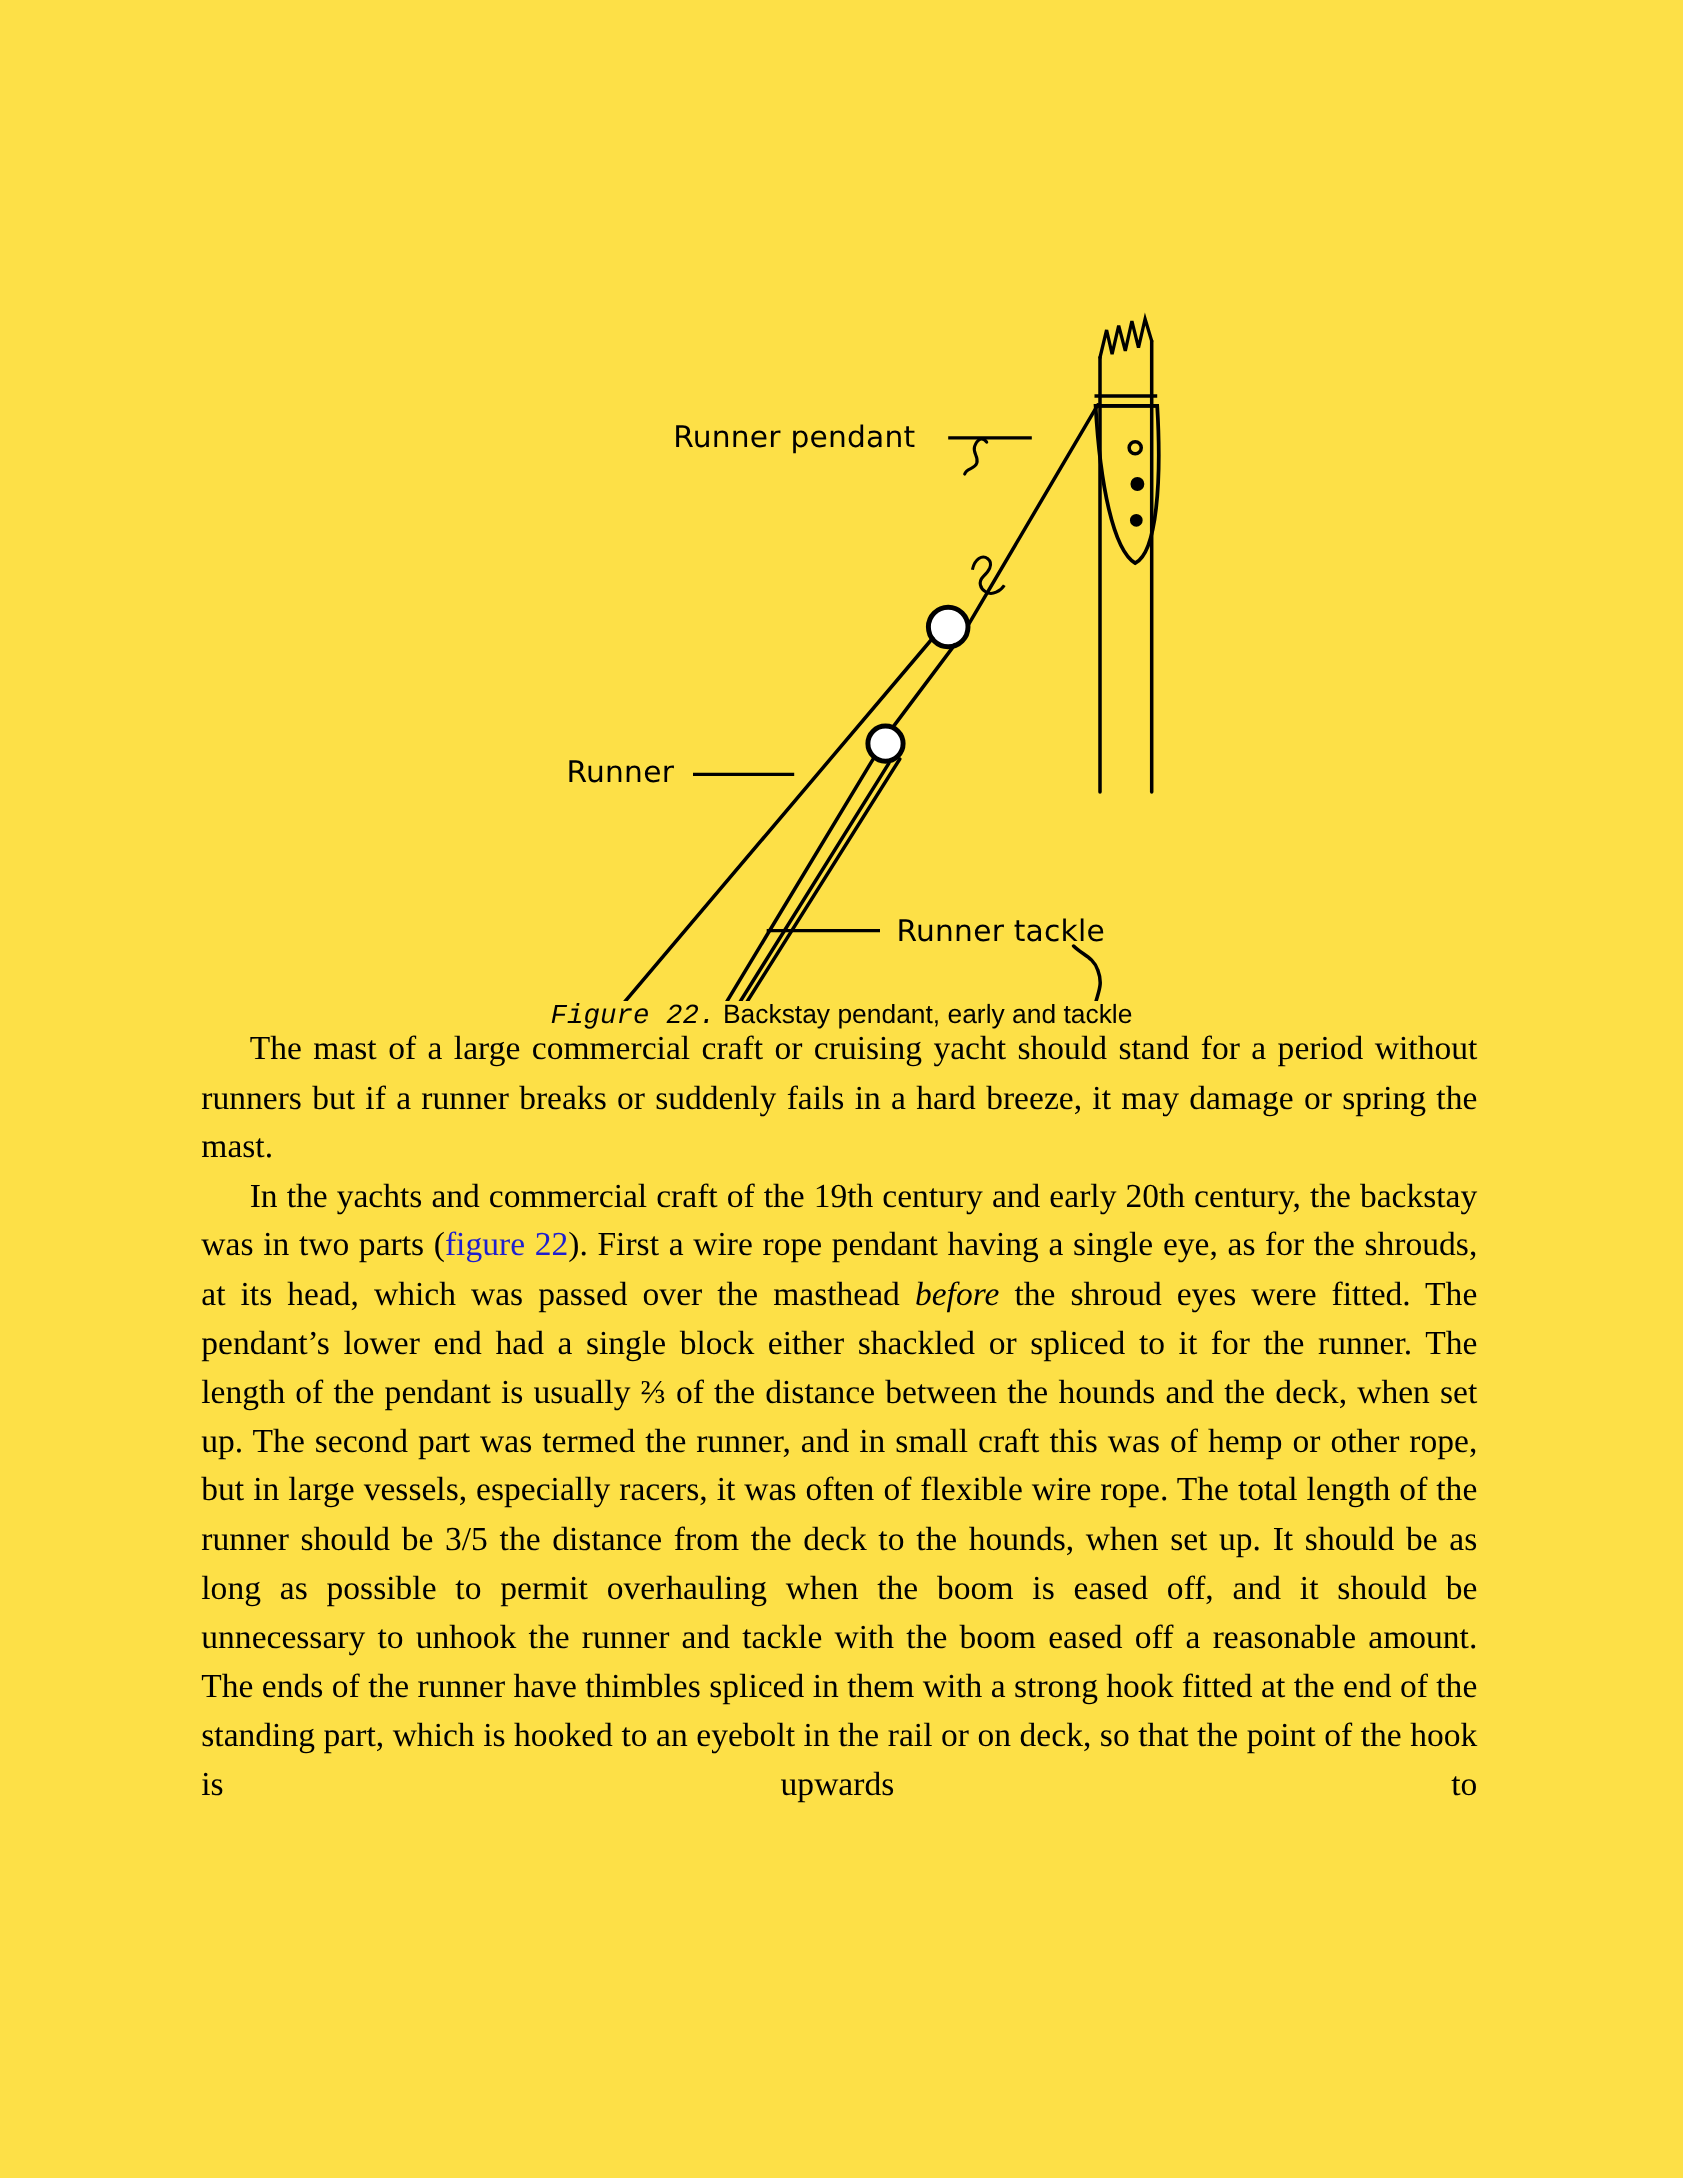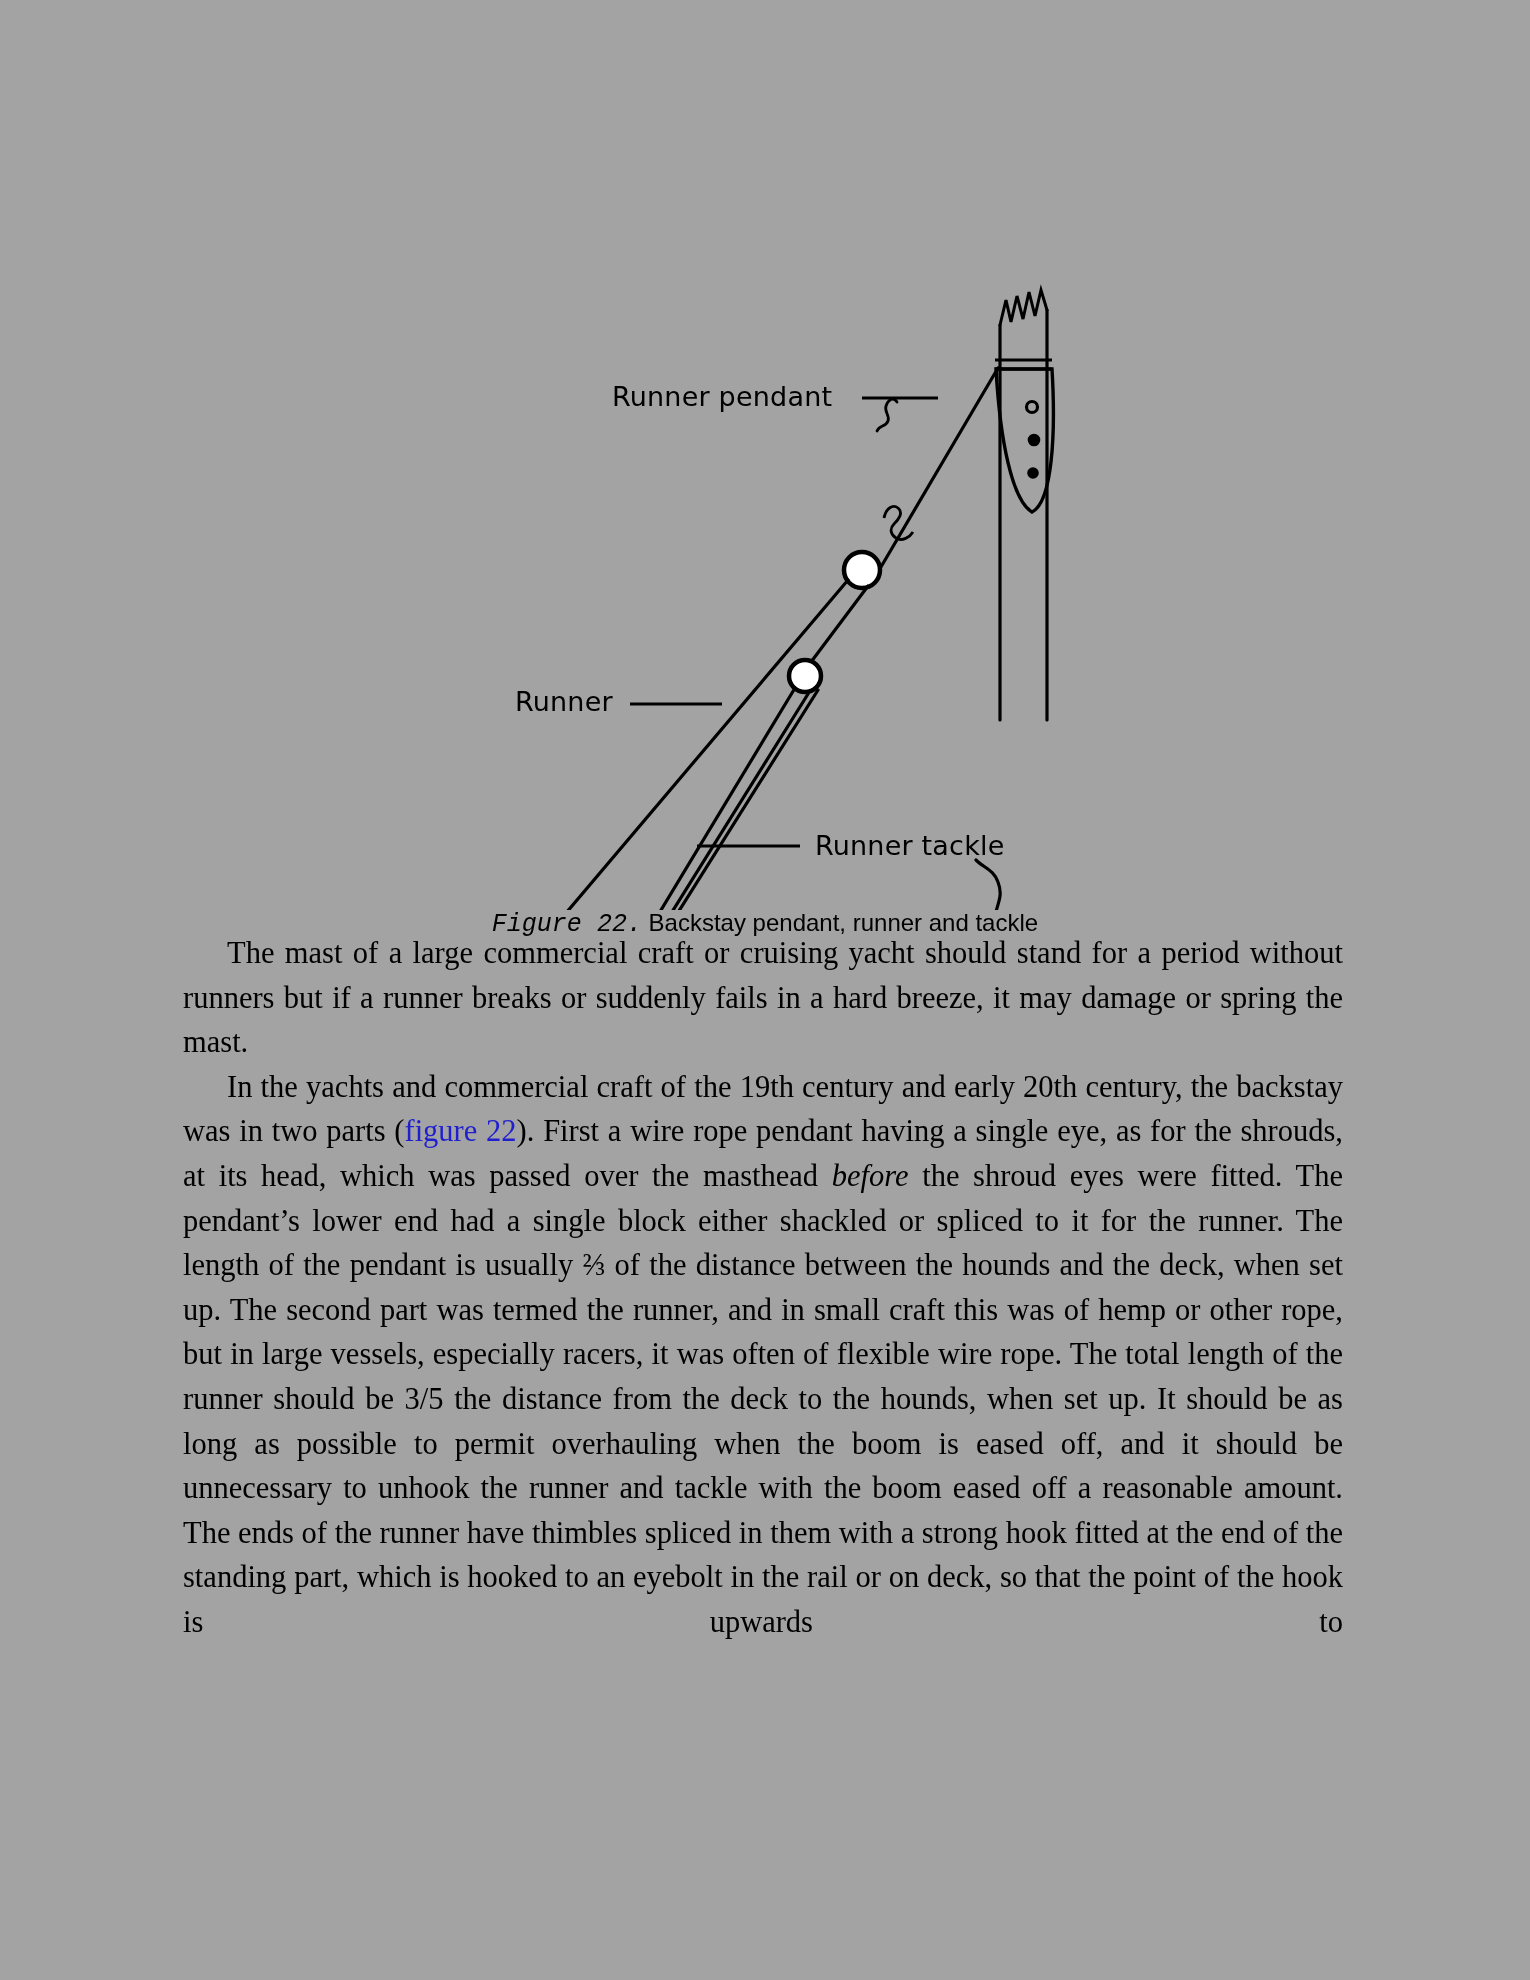--- a/index.html
+++ b/index.html
@@ -15,21 +15,21 @@
     overflow: hidden;
     font-family: "Liberation Serif", "DejaVu Serif", serif;
     color: #000000;
   }
 
   .page {
     position: absolute;
     left: 0; top: 0;
     width: 1530px;
     height: 1980px;
-    background: #a3a3a3;
+    background: #fde047;
   }
 
   
   .figure-block {
     position: absolute;
     left: 0;
     top: 110px;
     width: 1530px;
     height: 800px;
   }
@@ -210,21 +210,21 @@
 
       <g>
         <line x1="697" y1="736" x2="800" y2="736" stroke="#000" stroke-width="3"></line>
         <text class="fig-label" x="815" y="745">Runner tackle</text>
       </g>
 
     </svg>
   </div>
 
   <div class="caption">
-    <span class="cap-num">Figure 22.</span><span class="cap-text">&nbsp;</span><span class="cap-text">Backstay pendant, runner and tackle</span>
+    <span class="cap-num">Figure 22.</span><span class="cap-text">&nbsp;</span><span class="cap-text">Backstay pendant, early and tackle</span>
   </div>
 
   <div class="body-text">
     <p>
       <span>The mast of a large commercial craft or cruising yacht should stand for a period without runners but if a runner breaks or suddenly fails in a hard breeze, it may damage or spring the mast.</span>
     </p>
     <p class="last-para">
       <span>In the yachts and commercial craft of the 19th century and early 20th century, the backstay was in two parts (</span><a class="lnk" href="#figure-22" style="text-decoration:none;color:#1f1fcf;">figure 22</a><span>). First a wire rope pendant having a single eye, as for the shrouds, at its head, which was passed over the masthead </span><em class="it">before</em><span> the shroud eyes were fitted. The pendant’s lower end had a single block either shackled or spliced to it for the runner. The length of the pendant is usually ⅔ of the distance between the hounds and the deck, when set up. The second part was termed the runner, and in small craft this was of hemp or other rope, but in large vessels, especially racers, it was often of flexible wire rope. The total length of the runner should be 3/5 the distance from the deck to the hounds, when set up. It should be as long as possible to permit overhauling when the boom is eased off, and it should be unnecessary to unhook the runner and tackle with the boom eased off a reasonable amount. The ends of the runner have thimbles spliced in them with a strong hook fitted at the end of the standing part, which is hooked to an eyebolt in the rail or on deck, so that the point of the hook is upwards to</span>
     </p>
   </div>

